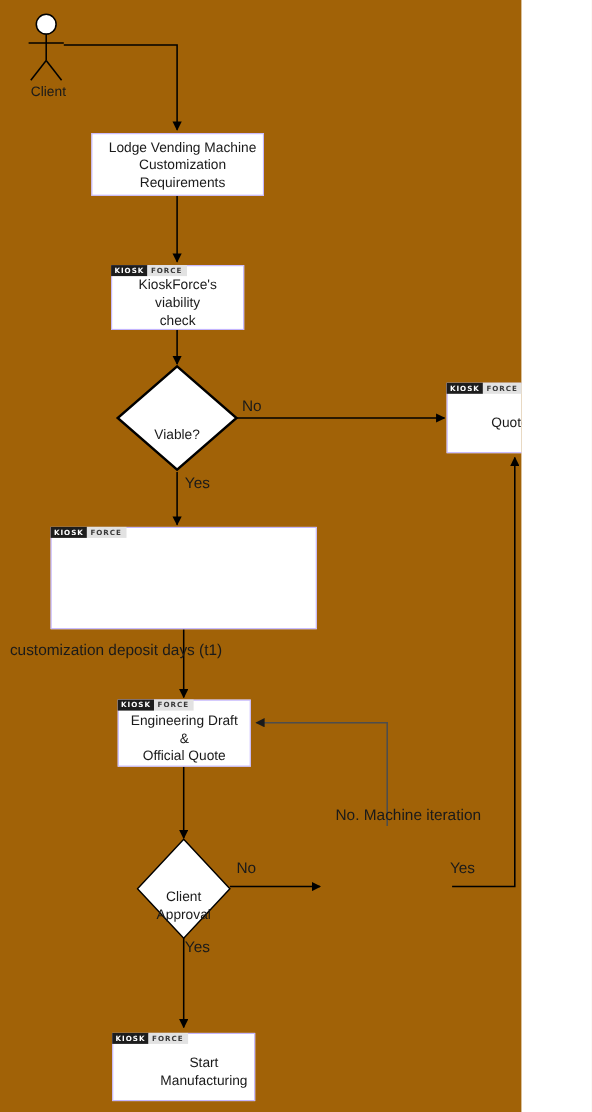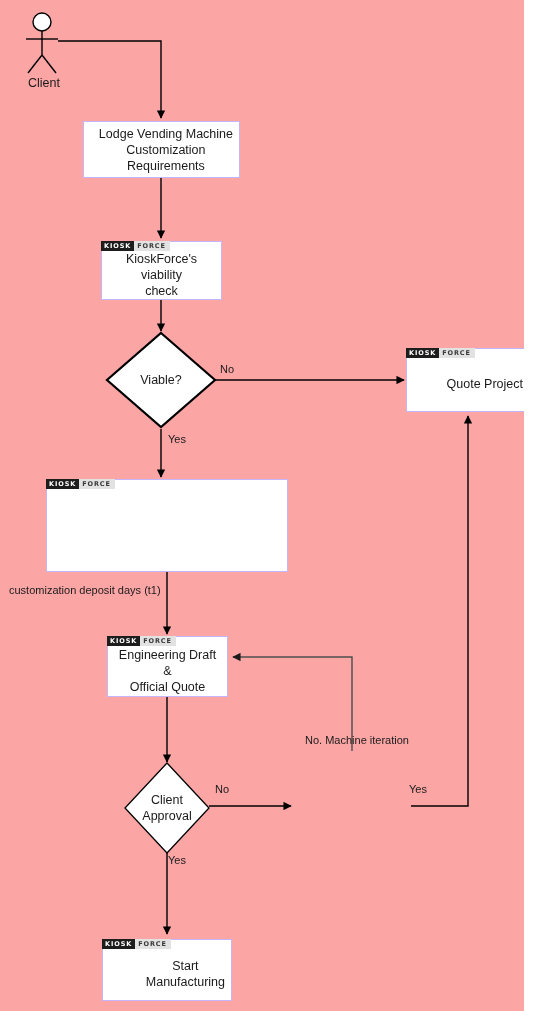--- a/index.html
+++ b/index.html
@@ -7,23 +7,23 @@
     margin: 0;
     padding: 0;
     background: #ffffff;
   }
   body {
     font-family: "Liberation Sans", sans-serif;
     color: #000000;
   }
   #canvas {
     position: relative;
-    width: 524px;
+    width: 474px;
     height: 1011px;
-    background: #fca5a5;
+    background: #a16207;
     overflow: hidden;
   }
   svg.edges {
     position: absolute;
     left: 0;
     top: 0;
     width: 538px;
     height: 1011px;
     pointer-events: none;
   }
@@ -75,36 +75,36 @@
     position: absolute;
   }
   .diamond-wrap svg {
     position: absolute;
     left: 0;
     top: 0;
   }
   .diamond-label {
     position: absolute;
     left: 0;
-    top: 0;
+    top: 15px;
     width: 100%;
     height: 100%;
     display: flex;
     align-items: center;
     justify-content: center;
     font-size: 12.5px;
     line-height: 16px;
     text-align: center;
     color: #1a1a1a;
     white-space: pre-line;
   }
   
   .edge-label {
     position: absolute;
-    font-size: 11px;
+    font-size: 14px;
     line-height: 13px;
     color: #1a1a1a;
     white-space: nowrap;
   }
   
   .actor {
     position: absolute;
   }
   .actor-label {
     position: absolute;

